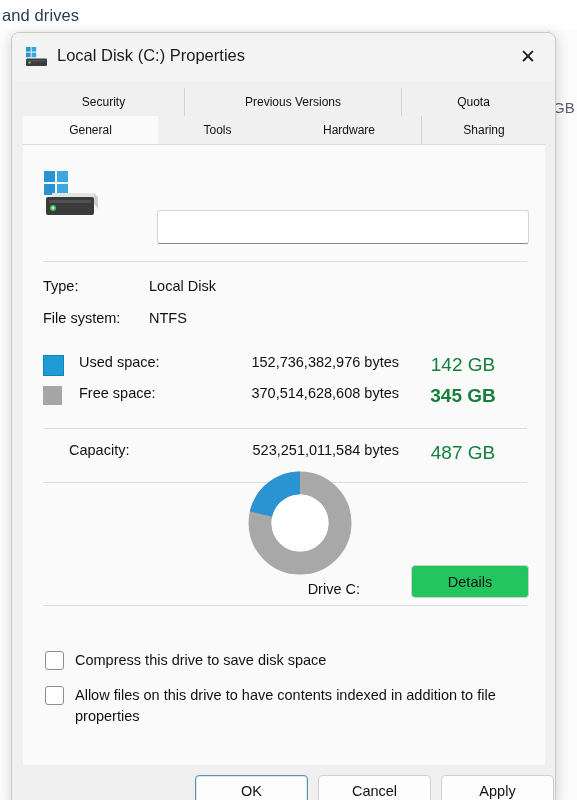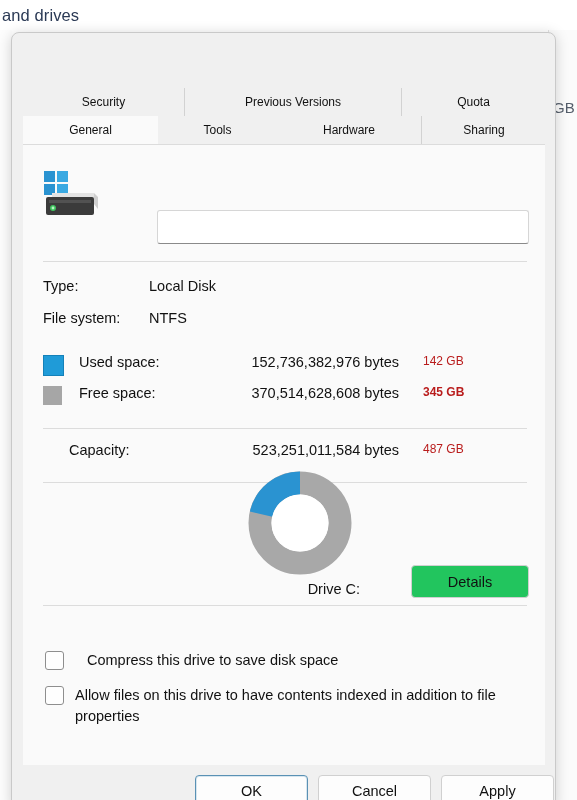--- a/index.html
+++ b/index.html
@@ -207,23 +207,23 @@
   }
   .row-bytes {
     position: absolute;
     font-size: 14.5px;
     color: #111;
     text-align: right;
     width: 200px;
   }
   .row-gb {
     position: absolute;
-    font-size: 12px;
-    color: #b91c1c;
-    text-align: left;
+    font-size: 19px;
+    color: #15803d;
+    text-align: center;
     width: 80px;
   }
 
   .swatch {
     position: absolute;
     width: 19px;
     height: 19px;
   }
 
   
@@ -263,21 +263,21 @@
   }
 
   
   .cb-row {
     position: absolute;
     left: 22px;
     width: 480px;
     display: flex;
     align-items: flex-start;
   }
-  #cb-row-1 { top: 505px; gap: 12px; }
+  #cb-row-1 { top: 505px; }
   #cb-row-2 { top: 540px; }
   .cb-box {
     width: 19px;
     height: 19px;
     min-width: 19px;
     background: #fefefe;
     border: 1px solid #8e8e8e;
     border-radius: 3px;
     margin-top: 1px;
     box-sizing: border-box;
@@ -329,20 +329,35 @@
 
 <div id="bg-layer">
   <div id="bg-strip-left"></div>
   <div id="bg-heading">and drives</div>
   <div id="bg-right-panel"></div>
   <div id="bg-gb">GB</div>
 </div>
 
 <div id="dialog">
 
+  <div id="titlebar">
+    <span id="title-icon">
+      <svg width="24" height="20" viewBox="0 0 24 20">
+        <rect x="1" y="0" width="4.6" height="4.6" fill="#2a93d1"></rect>
+        <rect x="6.6" y="0" width="4.6" height="4.6" fill="#39a7e0"></rect>
+        <rect x="1" y="5.6" width="4.6" height="4.6" fill="#2a93d1"></rect>
+        <rect x="6.6" y="5.6" width="4.6" height="4.6" fill="#39a7e0"></rect>
+        <rect x="1" y="11.5" width="21" height="7.5" rx="1.2" fill="#3c3c3c"></rect>
+        <rect x="2.4" y="13" width="18" height="1.4" fill="#6b6b6b" opacity=".5"></rect>
+        <circle cx="4.6" cy="15.6" r="1.2" fill="#4fd06a"></circle>
+      </svg>
+    </span>
+    <span id="title-text">Local Disk (C:) Properties</span>
+    <div id="close-btn">✕</div>
+  </div>
 
   <div id="tabstrip">
     <div class="tabrow" id="tabrow-top">
       <div class="tab" style="left:0px;width:162px;">Security</div>
       <div class="tab" style="left:379px;width:143px;border-right:none;">Quota</div>
       <div class="tab" style="left:162px;width:217px;">Previous Versions</div>
     </div>
     <div class="tabrow" id="tabrow-bottom">
       <div class="tab selected" style="left:0px;width:135px;">General</div>
       <div class="tab" style="left:135px;width:120px;">Tools</div>

